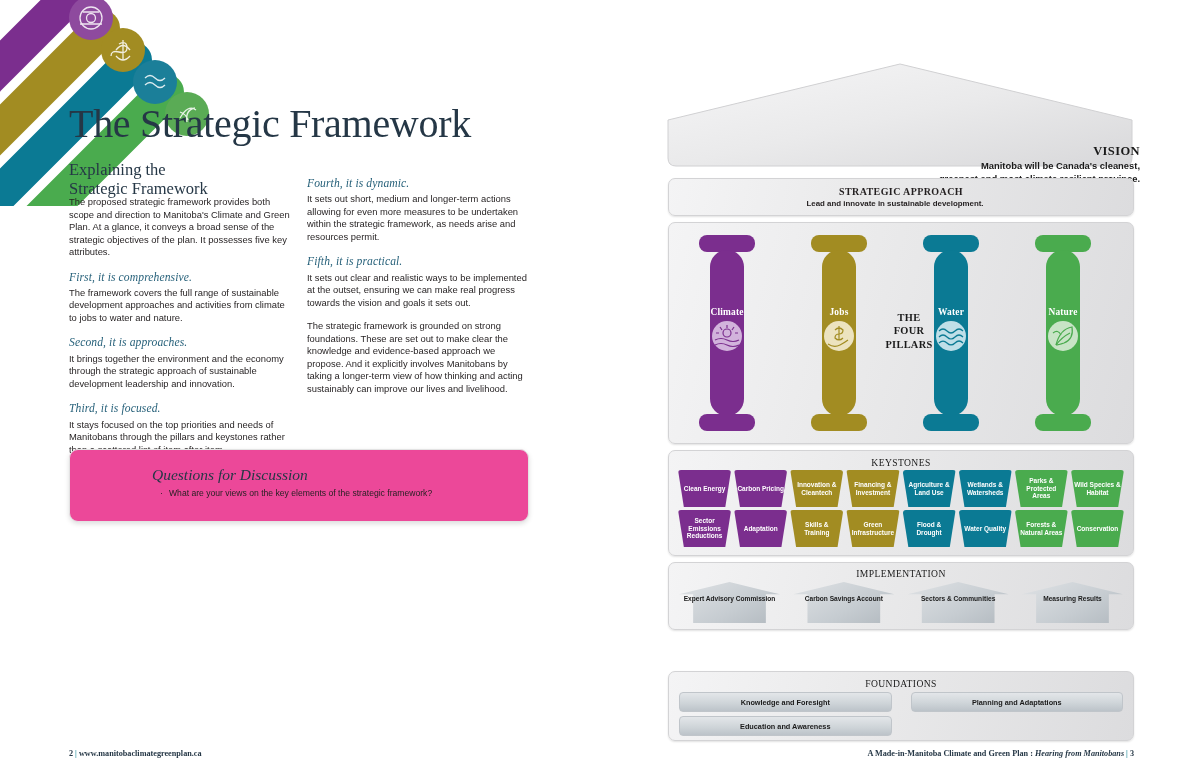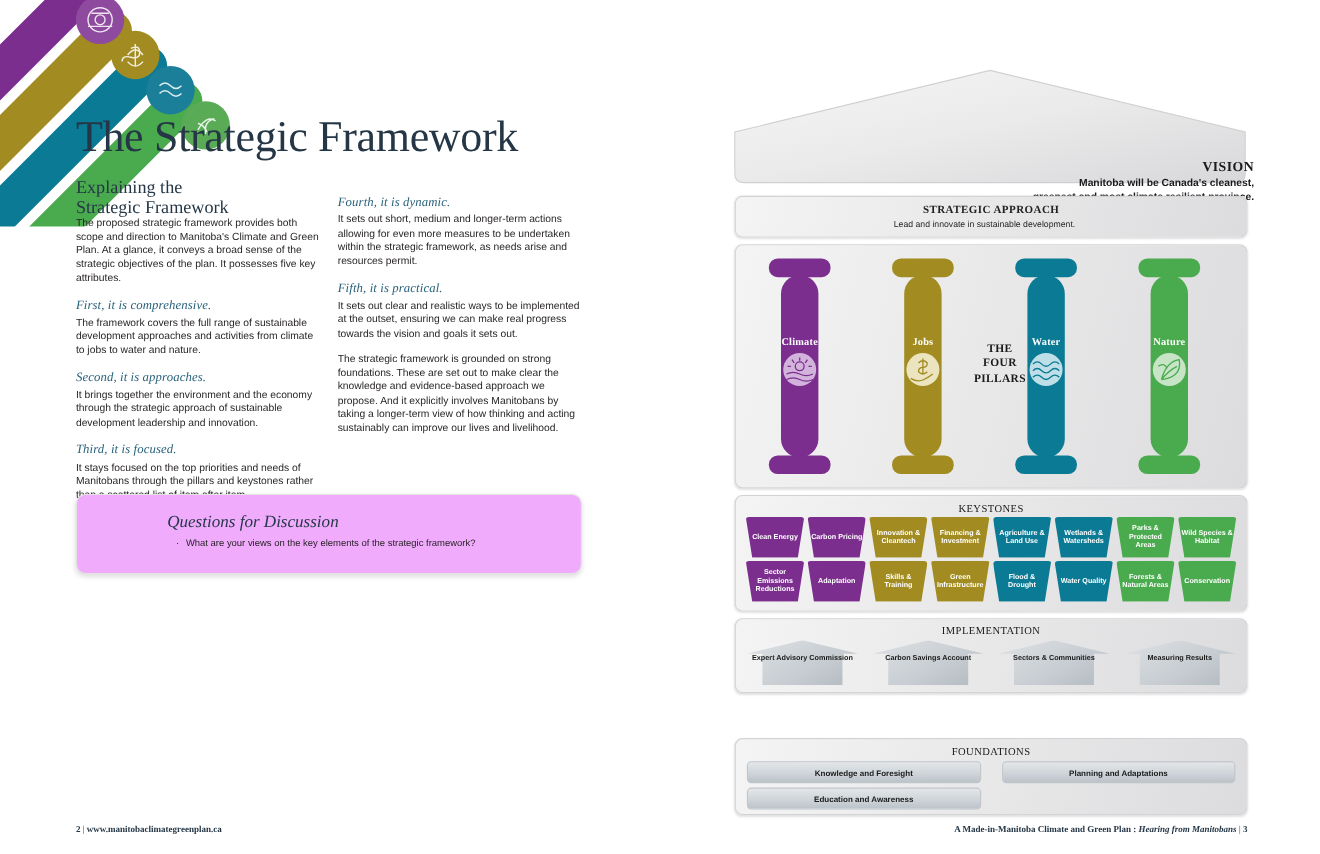--- a/index.html
+++ b/index.html
@@ -43,21 +43,21 @@
   .col h4{
     margin:0 0 2px 0;font-family:"Liberation Serif", serif;
     font-style:italic;font-weight:400;font-size:11.6px;color:#27617a;
     letter-spacing:.1px;
   }
   .col .blk{margin-bottom:11px;}
 
   
   .qbox{
     position:absolute;left:69px;top:449px;width:458px;height:71px;
-    background:#f0abfc;border:1px solid #e3e3e3;border-radius:9px;
+    background:#ec4899;border:1px solid #e3e3e3;border-radius:9px;
     box-shadow:0 2px 5px rgba(0,0,0,.13);
   }
   .qtitle{
     position:absolute;left:82px;top:16px;
     font-family:"Liberation Serif", serif;font-style:italic;
     font-size:15.5px;color:#253746;
   }
   .qitem{
     position:absolute;left:90px;top:38px;font-size:8.6px;color:#231f20;
   }
@@ -102,21 +102,21 @@
 
   
   .approach{top:116px;height:36px;}
   .approach .t1{
     position:absolute;left:0;right:0;top:7px;text-align:center;
     font-family:"Liberation Serif", serif;font-weight:bold;
     font-size:10px;letter-spacing:.4px;
   }
   .approach .t2{
     position:absolute;left:0;right:12px;top:20px;text-align:center;
-    font-size:7.9px;font-weight:400;
+    font-size:7.9px;font-weight:700;
   }
 
   
   .pillars{top:160px;height:220px;}
   .pillar{position:absolute;top:12px;width:56px;height:196px;}
   .cap,.base{
     position:absolute;left:0;width:56px;height:17px;border-radius:8px;
   }
   .cap{top:0;}
   .base{bottom:0;}

